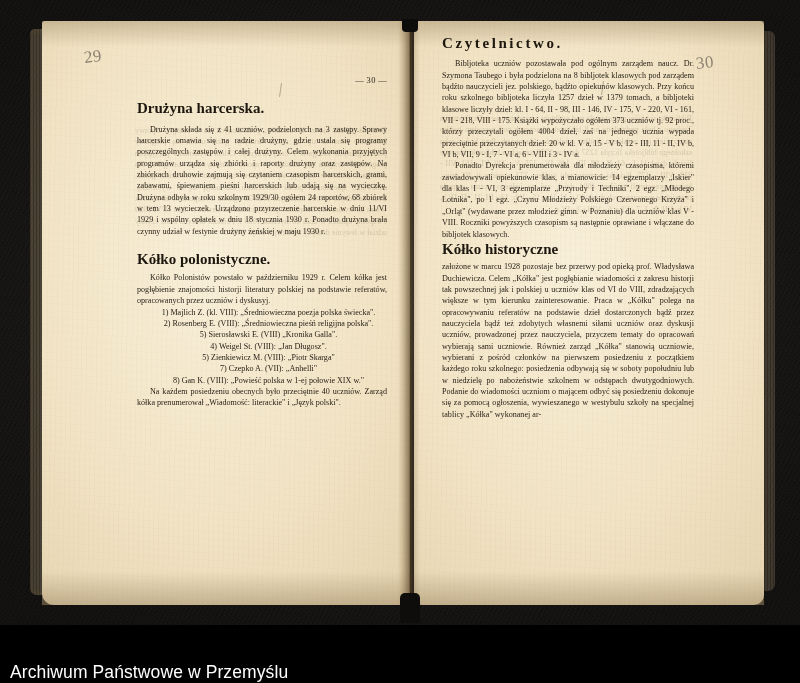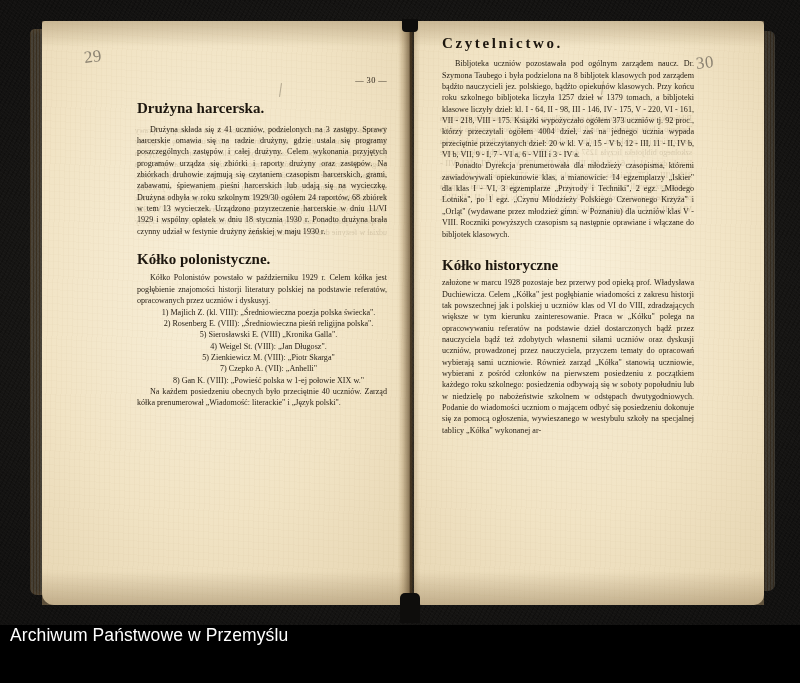--- a/index.html
+++ b/index.html
@@ -185,21 +185,21 @@
   .head {
     text-align: left;
     font-weight: bold;
     font-size: 15px;
     margin: 17px 0 9px;
     color: #1d170f;
     font-family: Liberation Serif, serif;
   }
   .head.spaced { letter-spacing: 2.6px; }
   .head.tight  { margin-bottom: 7px; }
-  .head.hist   { margin-top: 20px; margin-bottom: 6px; }
+  .head.hist   { margin-top: 4px; margin-bottom: 6px; }
 
   p { margin: 0; text-indent: 13px; }
   p.noindent { text-indent: 0; font-family: Liberation Serif, serif; }
   ol.refs {
     margin: 0;
     padding: 0;
     list-style: none;
   }
   ol.refs li {
     text-indent: 13px;
@@ -238,21 +238,21 @@
   .tick-a { left: 248px; top: 62px; }
   .tick_b { left: 570px; top: 60px; }
 
   
   .watermark-band {
     position: absolute;
     left: 0; right: 0; bottom: 0;
     height: 58px;
     background: #000;
     display: flex;
-    align-items: flex-start;
+    align-items: flex-end;
   }
   .watermark-text {
     color: #fff;
     font-family: "Liberation Sans", sans-serif;
     font-size: 17.5px;
     letter-spacing: .1px;
     padding-left: 10px;
   }
 </style>
 </head>

